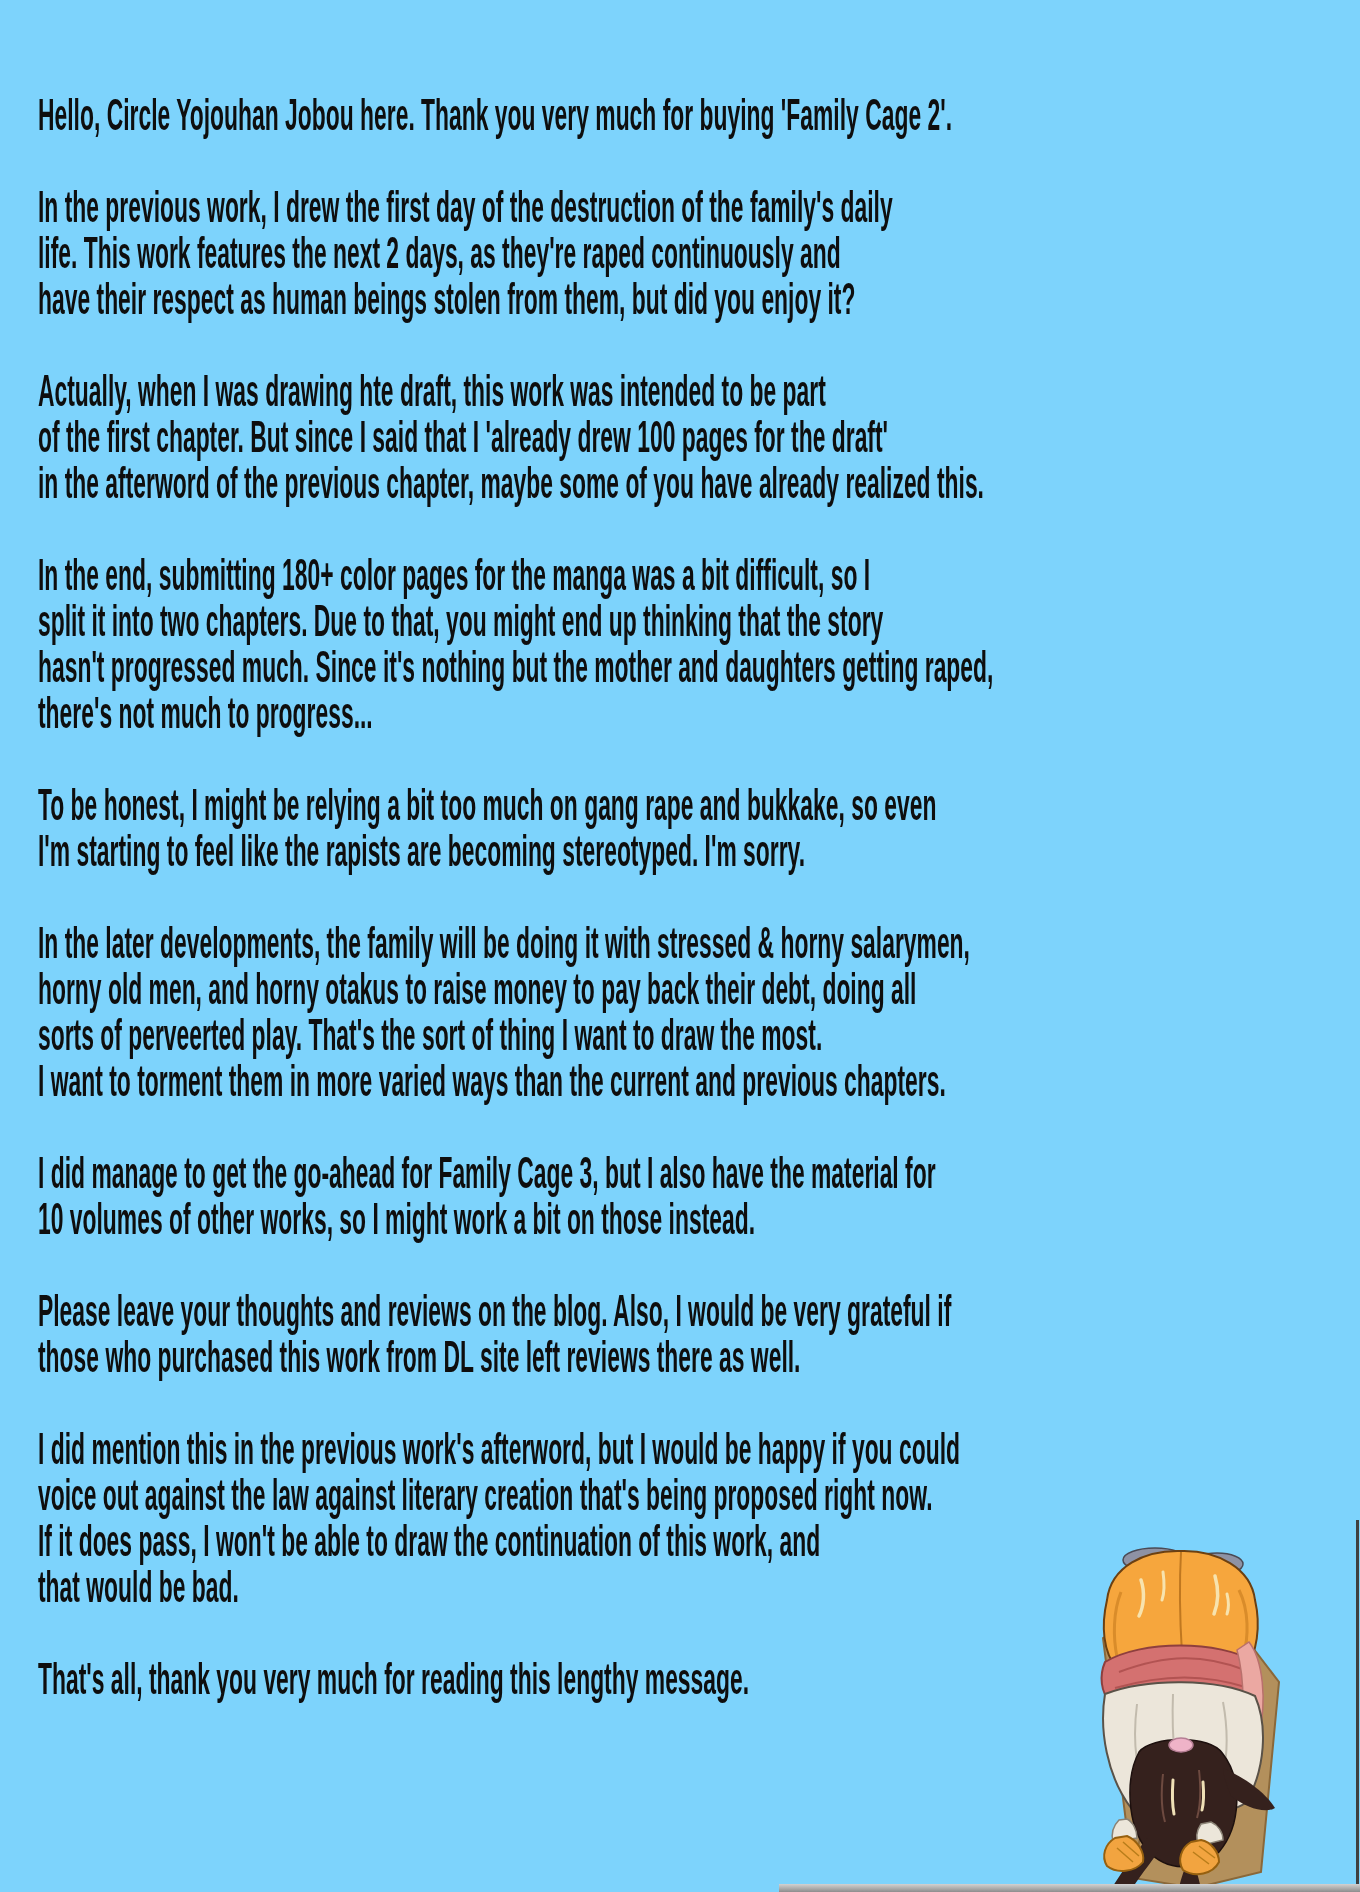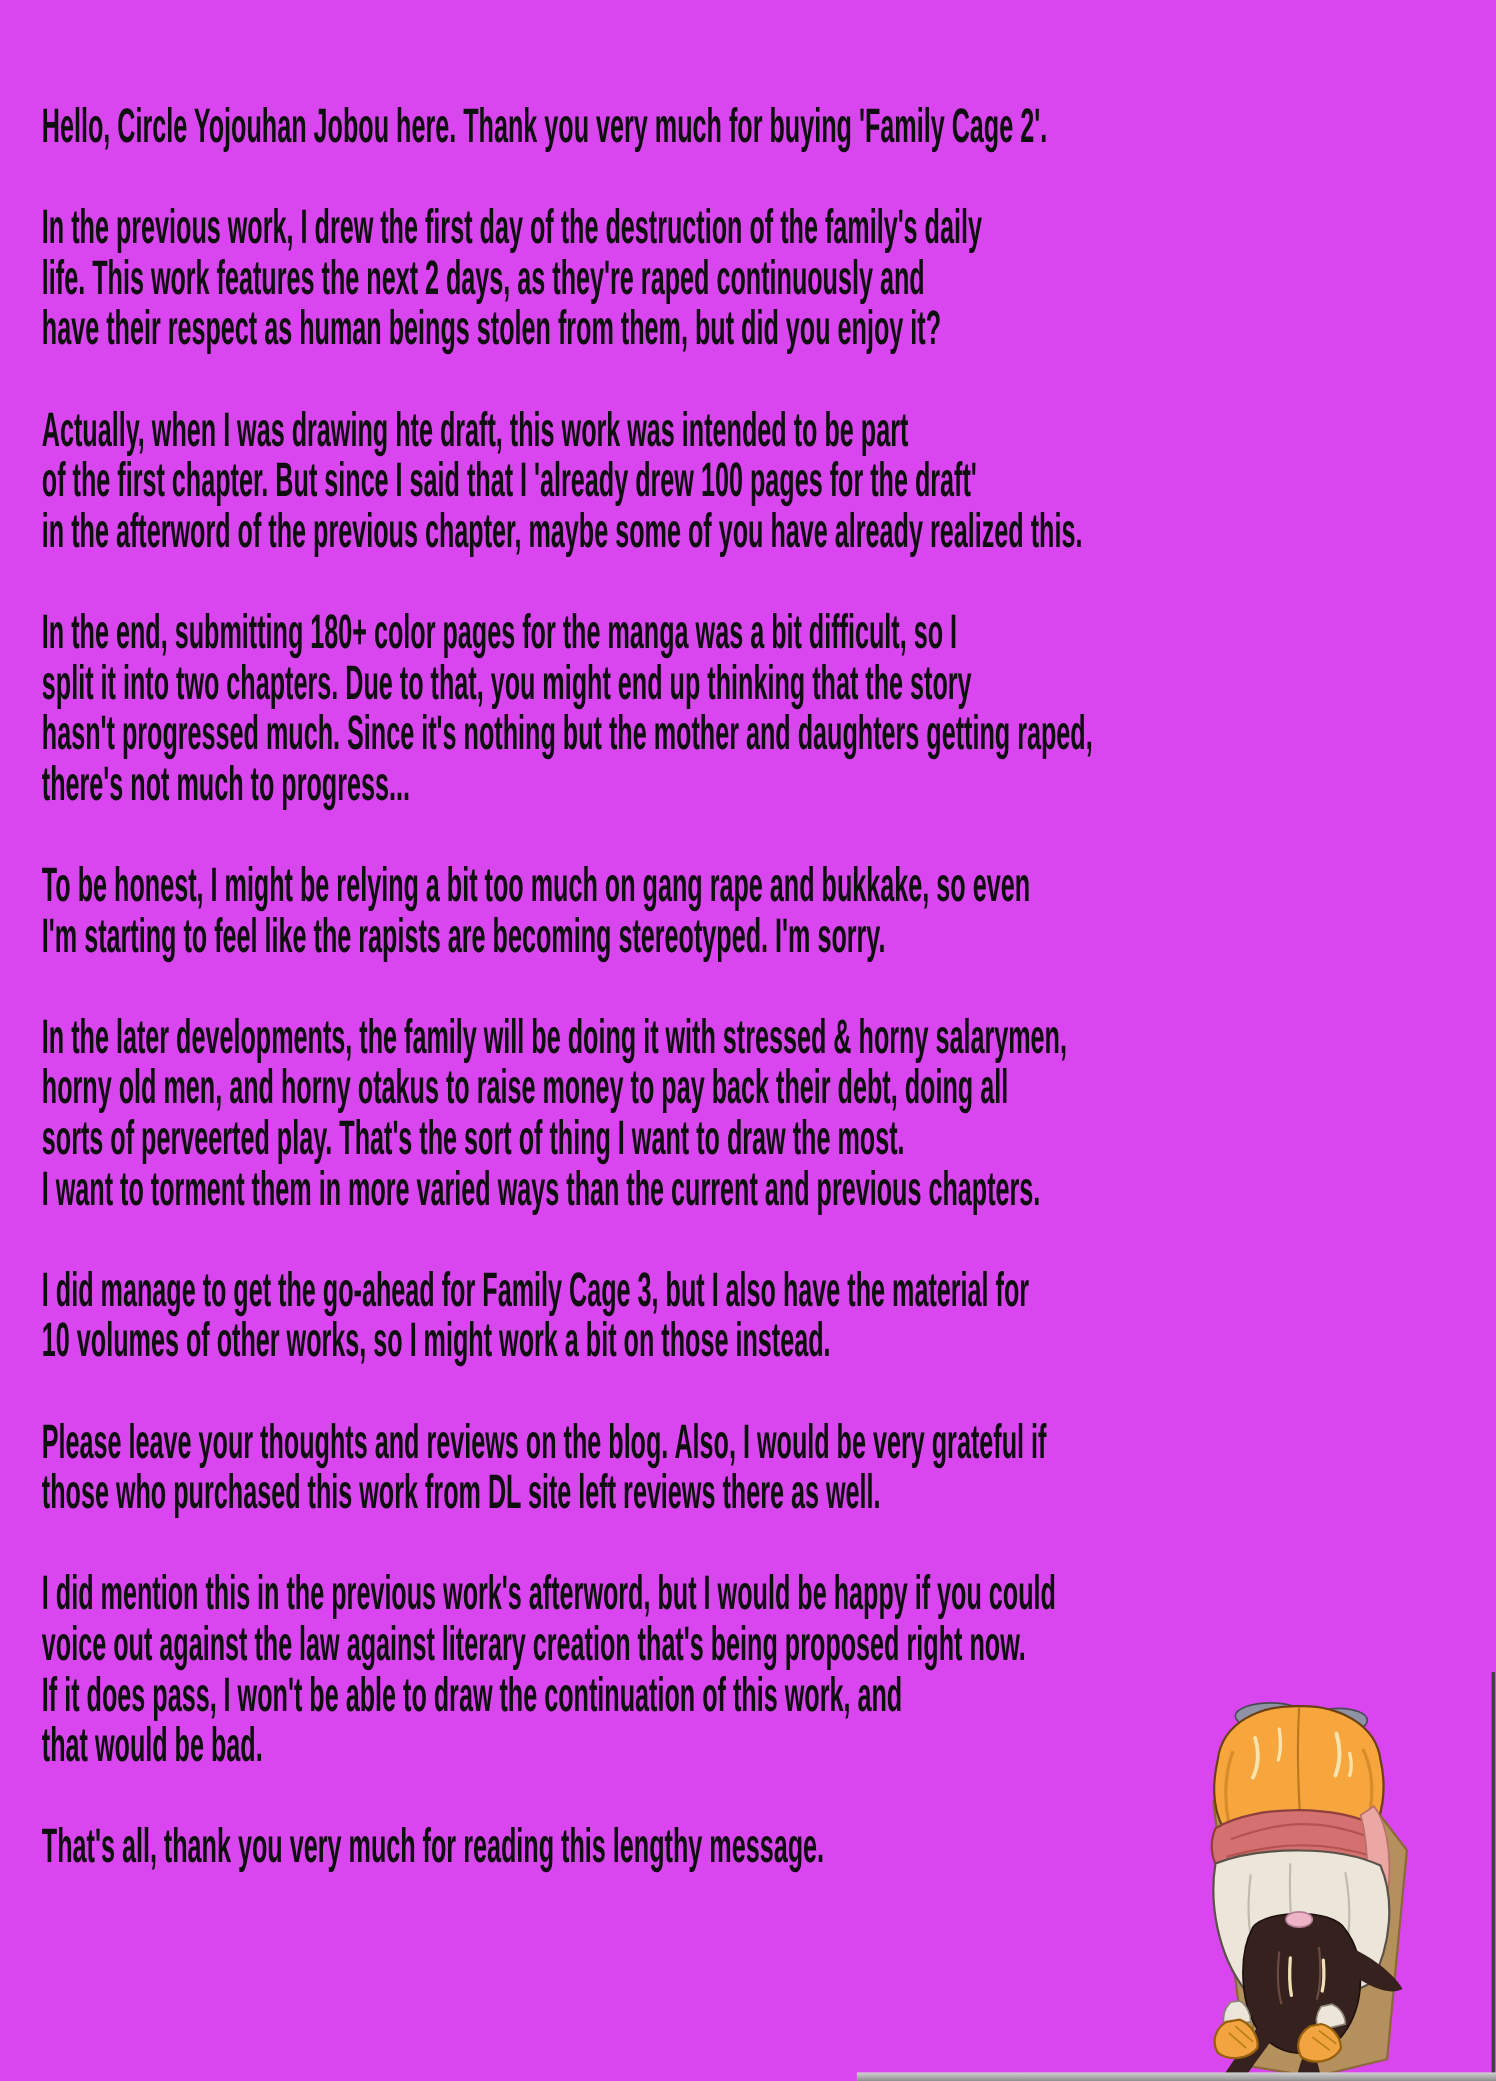--- a/index.html
+++ b/index.html
@@ -7,21 +7,21 @@
     width: 1360px;
     height: 1892px;
     background: #ffffff;
     overflow: hidden;
     position: relative;
     font-family: "Liberation Sans", sans-serif;
   }
   .page {
     position: absolute;
     inset: 0;
-    background: #d946ef;
+    background: #7dd3fc;
     padding-left: 22px;
   }
   
   .afterword {
     position: absolute;
     left: 38px;
     top: 92px;
     width: 2800px;
     transform: scaleX(0.52);
     transform-origin: 0 0;

